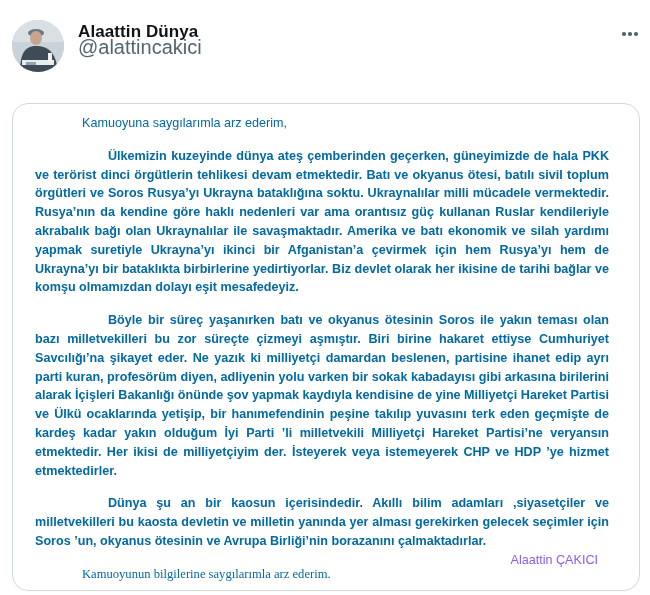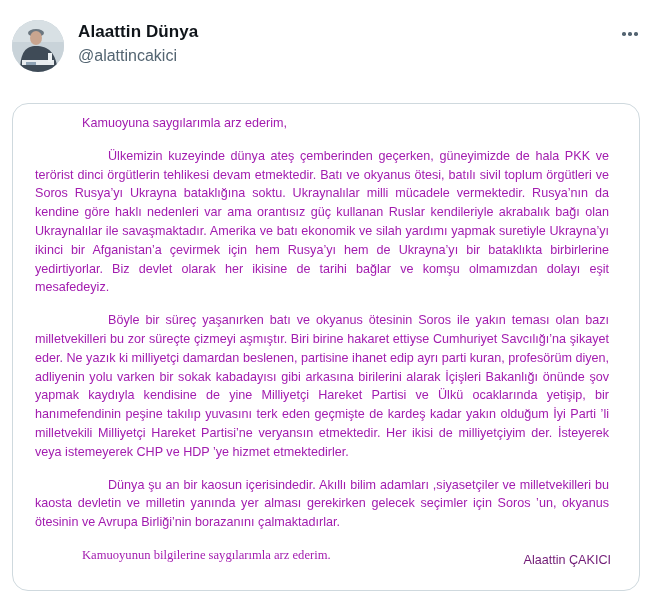--- a/index.html
+++ b/index.html
@@ -1,29 +1,29 @@
 <!DOCTYPE html>
 <html><head>
 <meta charset="utf-8">
 <style>
   html, body { margin: 0; padding: 0; background: #ffffff; }
   body { width: 650px; height: 595px; position: relative; overflow: hidden; font-family: "Liberation Sans", "DejaVu Sans", sans-serif; color: #0f1419; }
   .avatar { position: absolute; left: 12px; top: 20px; width: 52px; height: 52px; border-radius: 50%; overflow: hidden; background: #cfd8de; }
   .avatar svg { display: block; }
   .name { position: absolute; left: 78px; top: 22px; font-size: 17px; font-weight: bold; color: #0f1419; letter-spacing: 0.1px; }
-  .handle { position: absolute; left: 78px; top: 47px; font-size: 16px; color: #536471; }
+  .handle { position: absolute; left: 78px; top: 36px; font-size: 20px; color: #536471; }
   .more { position: absolute; left: 618px; top: 24px; width: 24px; height: 20px; display: flex; align-items: center; justify-content: center; gap: 2.5px; cursor: pointer; }
   .more span { width: 3.5px; height: 3.5px; border-radius: 50%; background: #536471; display: block; }
   .card { position: absolute; left: 12px; top: 103px; width: 626px; height: 486px; border: 1px solid #cfd9de; border-radius: 16px; background: #ffffff; overflow: hidden; }
-  .doc { position: absolute; left: 22px; top: 10px; width: 574px; font-family: "Liberation Sans", "DejaVu Sans", sans-serif; font-size: 12.6px; line-height: 18.8px; color: #a21caf; }
+  .doc { position: absolute; left: 22px; top: 10px; width: 574px; font-family: "Liberation Sans", "DejaVu Sans", sans-serif; font-size: 12.6px; line-height: 18.8px; color: #0369a1; }
   .doc p { margin: 0; text-align: justify; }
   .salute { padding-left: 47px; margin-bottom: 14px !important; }
-  .para { text-indent: 73px; margin-bottom: 14px !important; }
+  .para { text-indent: 73px; margin-bottom: 14px !important; font-weight: bold; }
   .closing { padding-left: 47px; font-family: Liberation Serif, serif; }
-  .signature { position: absolute; right: 28px; top: 449px; font-size: 12.6px; color: #701a75; font-family: "Liberation Sans", "DejaVu Sans", sans-serif; }
+  .signature { position: absolute; right: 41px; top: 449px; font-size: 12.6px; color: #8b5cf6; font-family: "Liberation Sans", "DejaVu Sans", sans-serif; }
 </style>
 </head>
 <body>
 
 <div>
   <div class="avatar">
     <svg width="52" height="52" viewBox="0 0 52 52">
       <rect width="52" height="52" fill="#c9d3d9"></rect>
       <rect x="0" y="0" width="52" height="22" fill="#d8e0e4"></rect>
       <ellipse cx="24" cy="13" rx="8" ry="4" fill="#6c7780"></ellipse>

